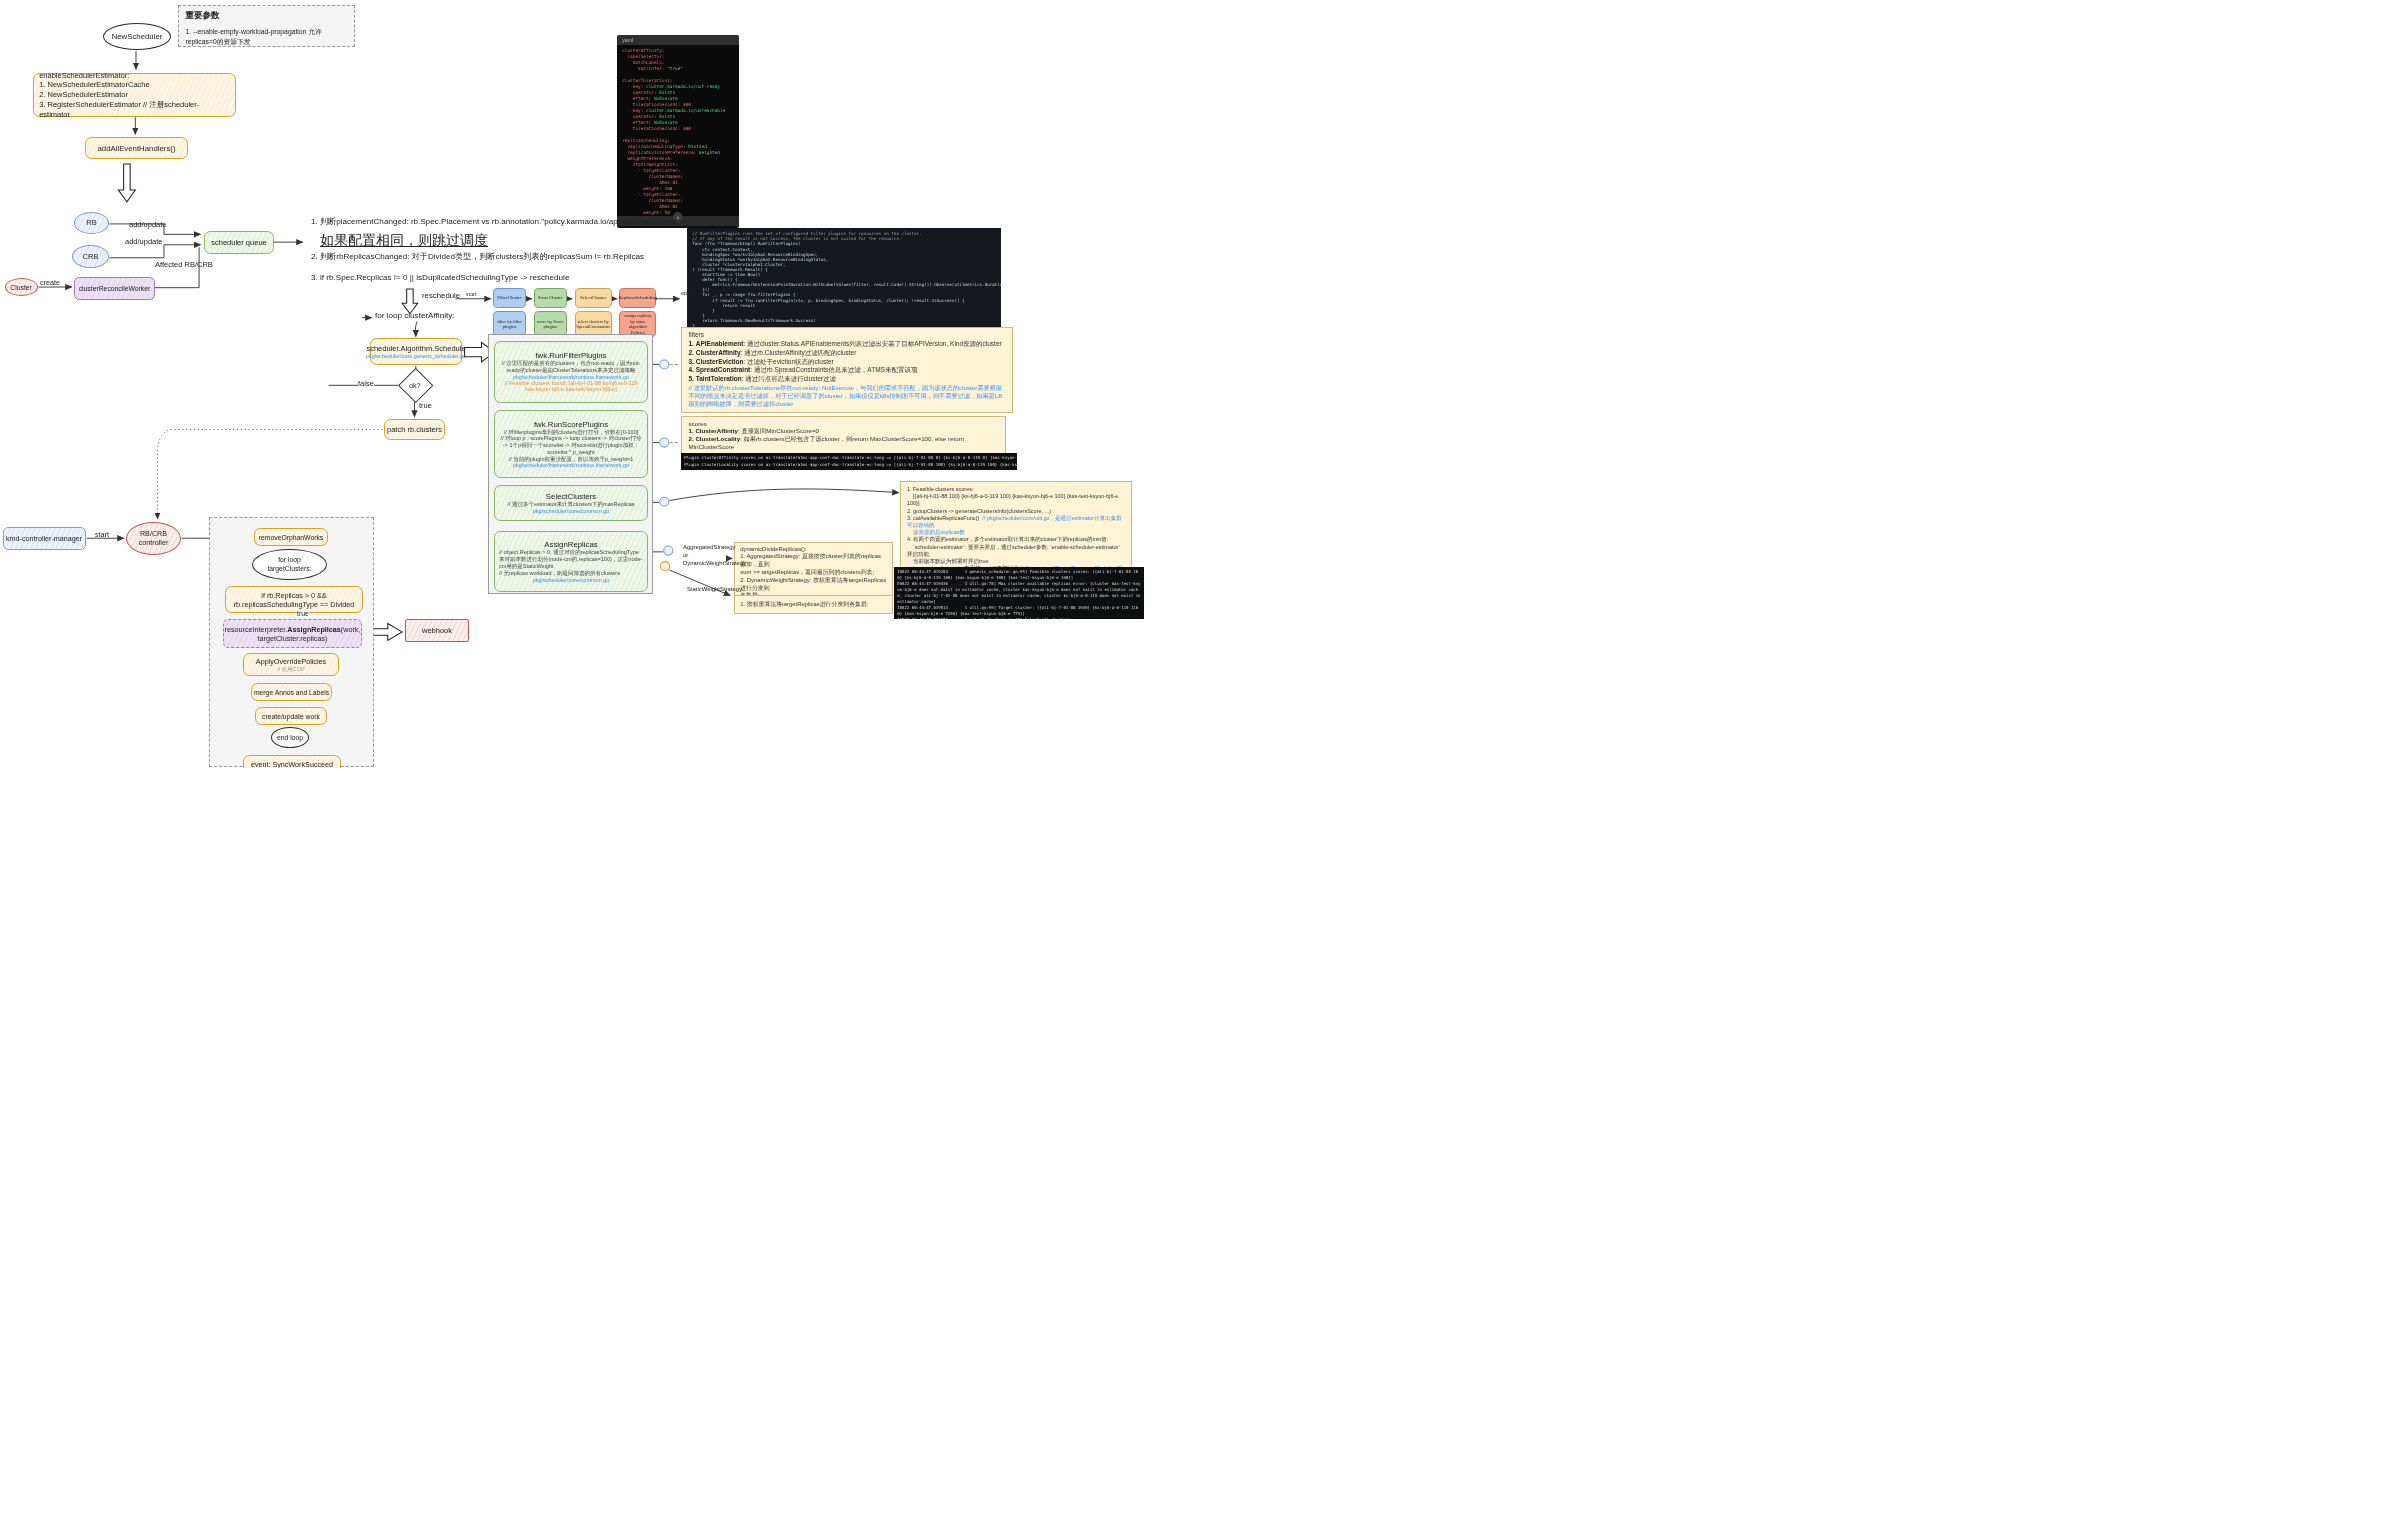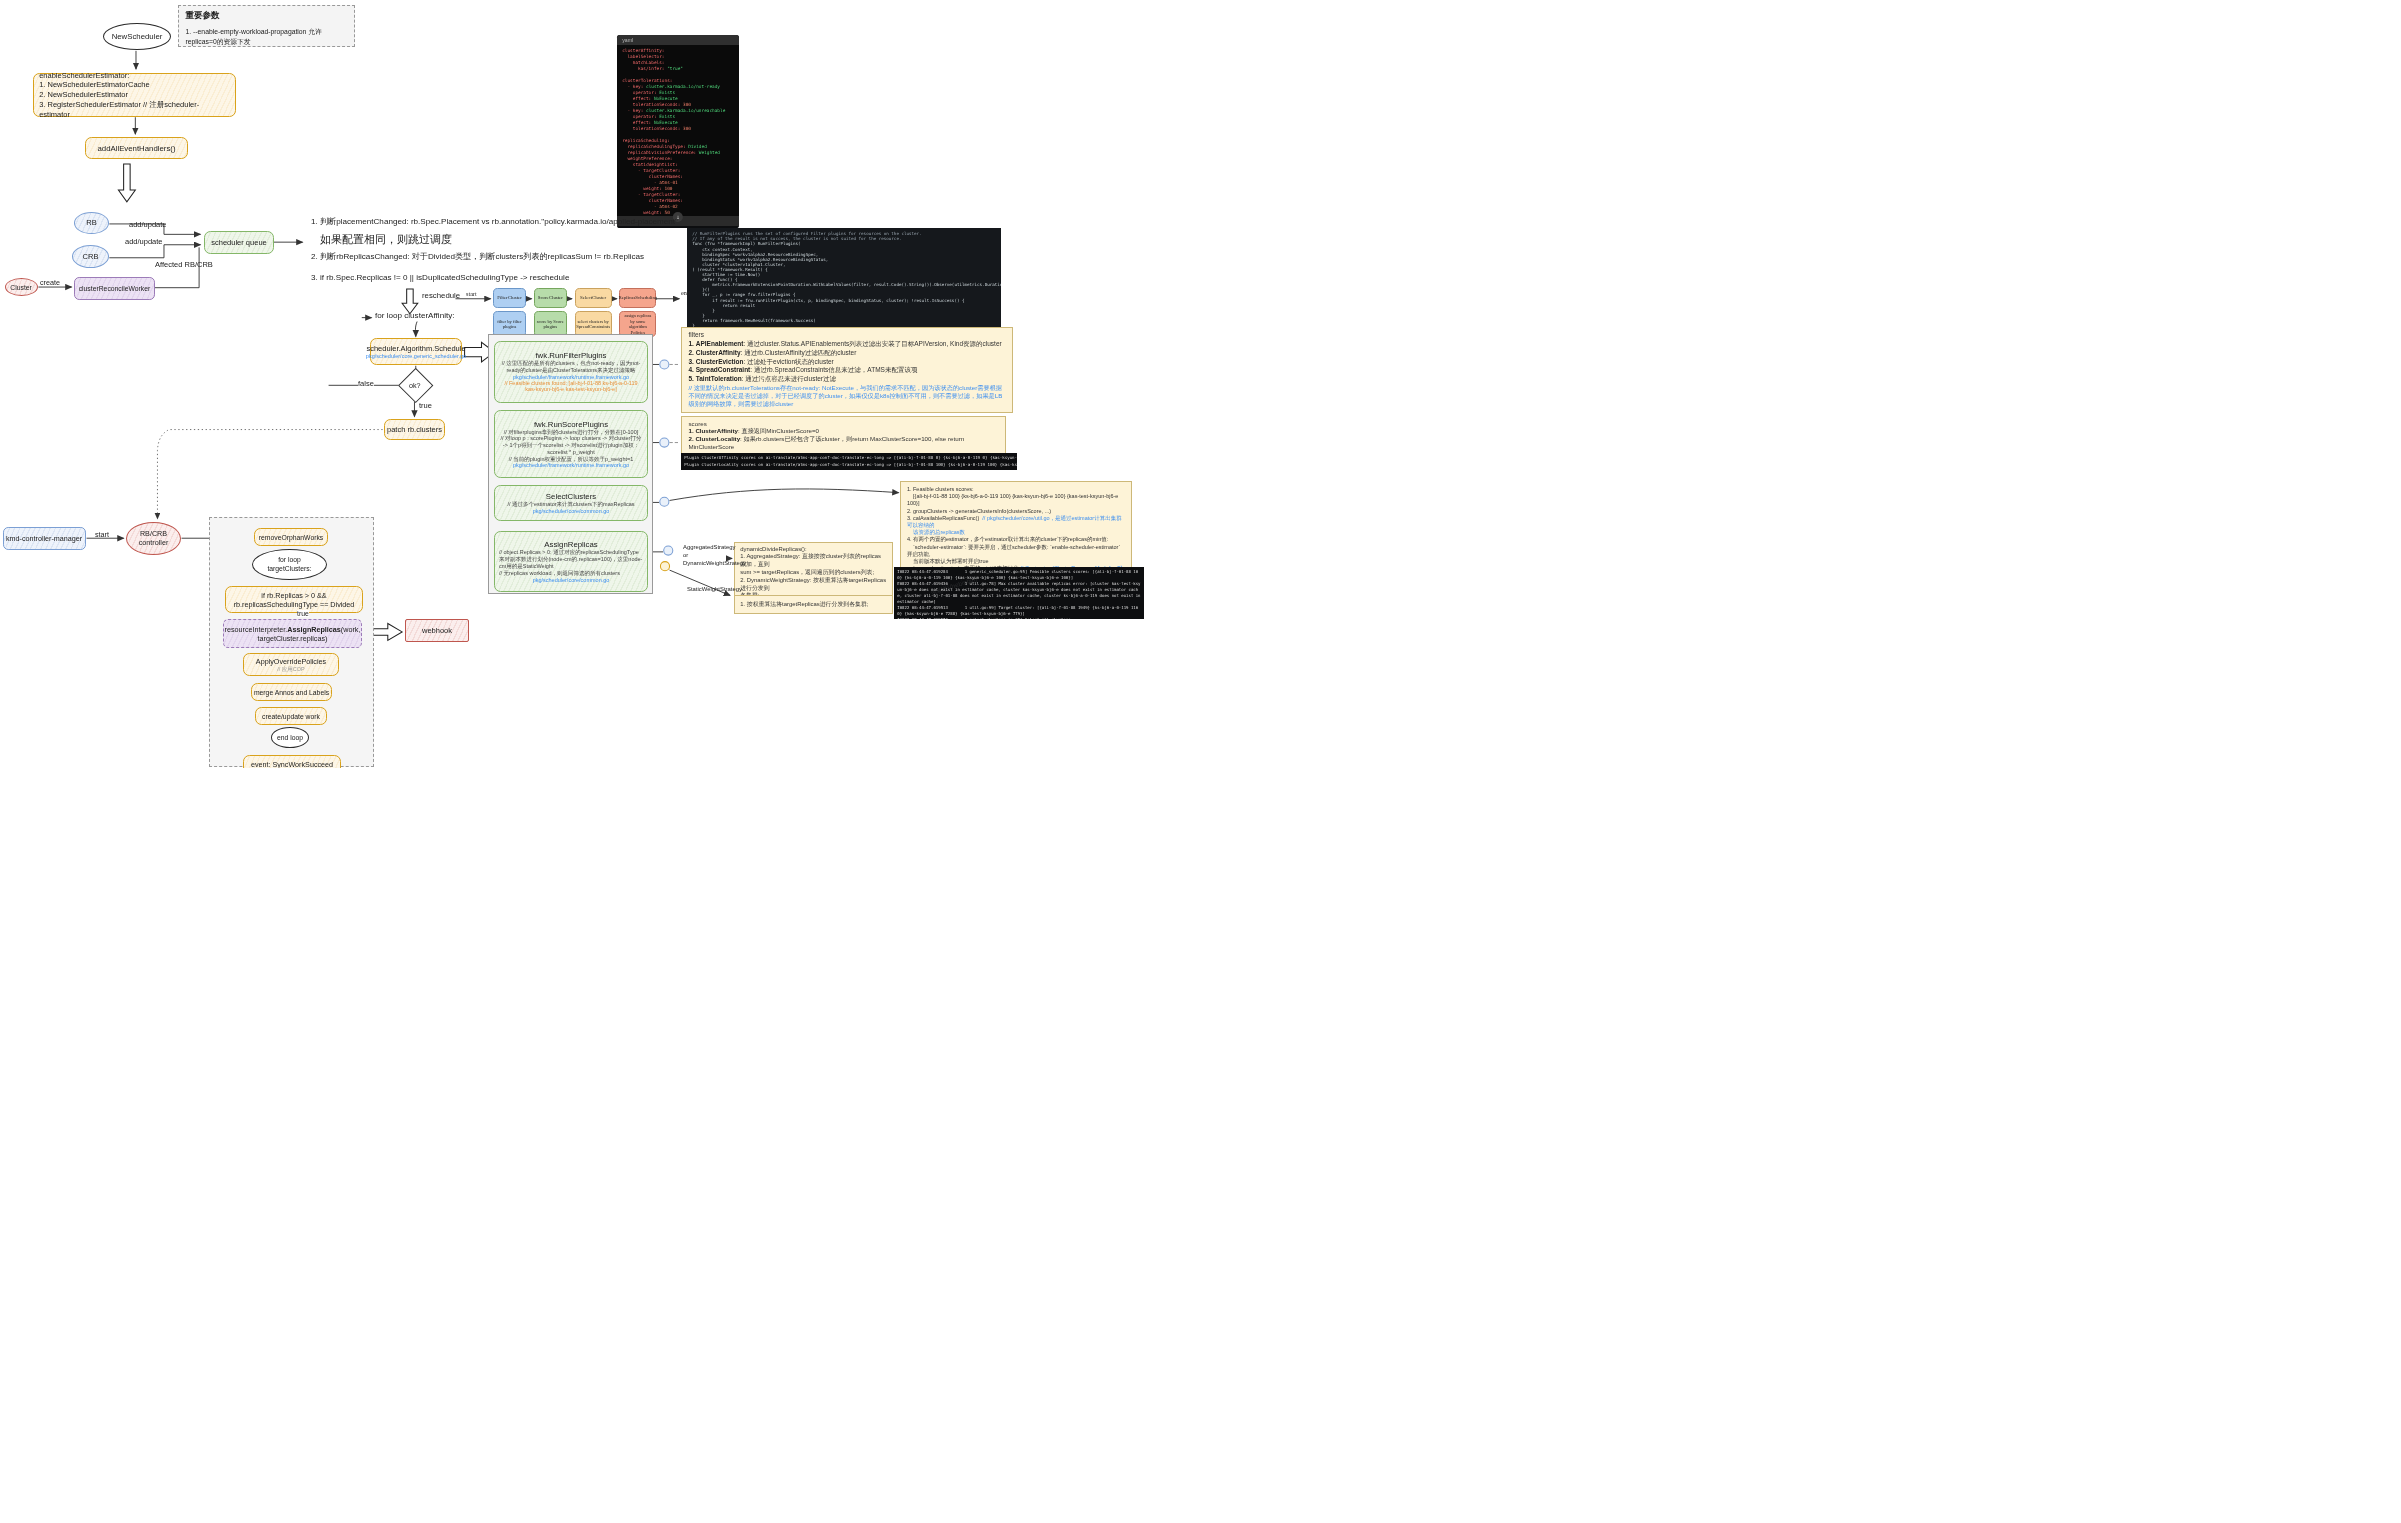--- a/index.html
+++ b/index.html
@@ -152,21 +152,21 @@
   <div class="node b-green" style="left:204px;top:231px;width:70px;height:23px;font-size:7.5px;">
       <span>scheduler queue</span>
     </div>
 
   <div class="lbl" style="left:129px;top:220px;font-size:7.5px;">add/update</div>
   <div class="lbl" style="left:125px;top:237px;font-size:7.5px;">add/update</div>
   <div class="lbl" style="left:155px;top:260px;font-size:7.5px;">Affected RB/CRB</div>
   <div class="lbl" style="left:40px;top:278px;font-size:7.2px;">create</div>
 
   <div class="lbl" style="left:311px;top:216px;font-size:8.1px;">1. 判断placementChanged: rb.Spec.Placement vs rb.annotation."policy.karmada.io/applied-placement"</div>
-  <div class="lbl" style="left:320px;top:232px;font-size:11px;">如果配置相同，则跳过调度</div>
+  <div class="lbl" style="left:320px;top:232px;font-size:14px;text-decoration:underline;">如果配置相同，则跳过调度</div>
   <div class="lbl" style="left:311px;top:251px;font-size:8.1px;">2. 判断rbReplicasChanged: 对于Divided类型，判断clusters列表的replicasSum != rb.Replicas</div>
   <div class="lbl" style="left:311px;top:273px;font-size:8.1px;text-align:right;">3. if rb.Spec.Recplicas != 0 || isDuplicatedSchedulingType  -&gt; reschedule</div>
 
   <div class="lbl" style="left:422px;top:291px;font-size:7.8px;">reschedule</div>
   <div class="lbl" style="left:375px;top:311px;font-size:8.1px;">for loop clusterAffinity:</div>
 
   <div class="node b-orange" style="left:370px;top:338px;width:92px;height:27px;flex-direction:column;">
     <div style="font-size:7.5px;">scheduler.Algorithm.Schedule</div>
     <div class="link" style="font-size:5.5px;">pkg/scheduler/core.generic_scheduler.go</div>
   </div>

